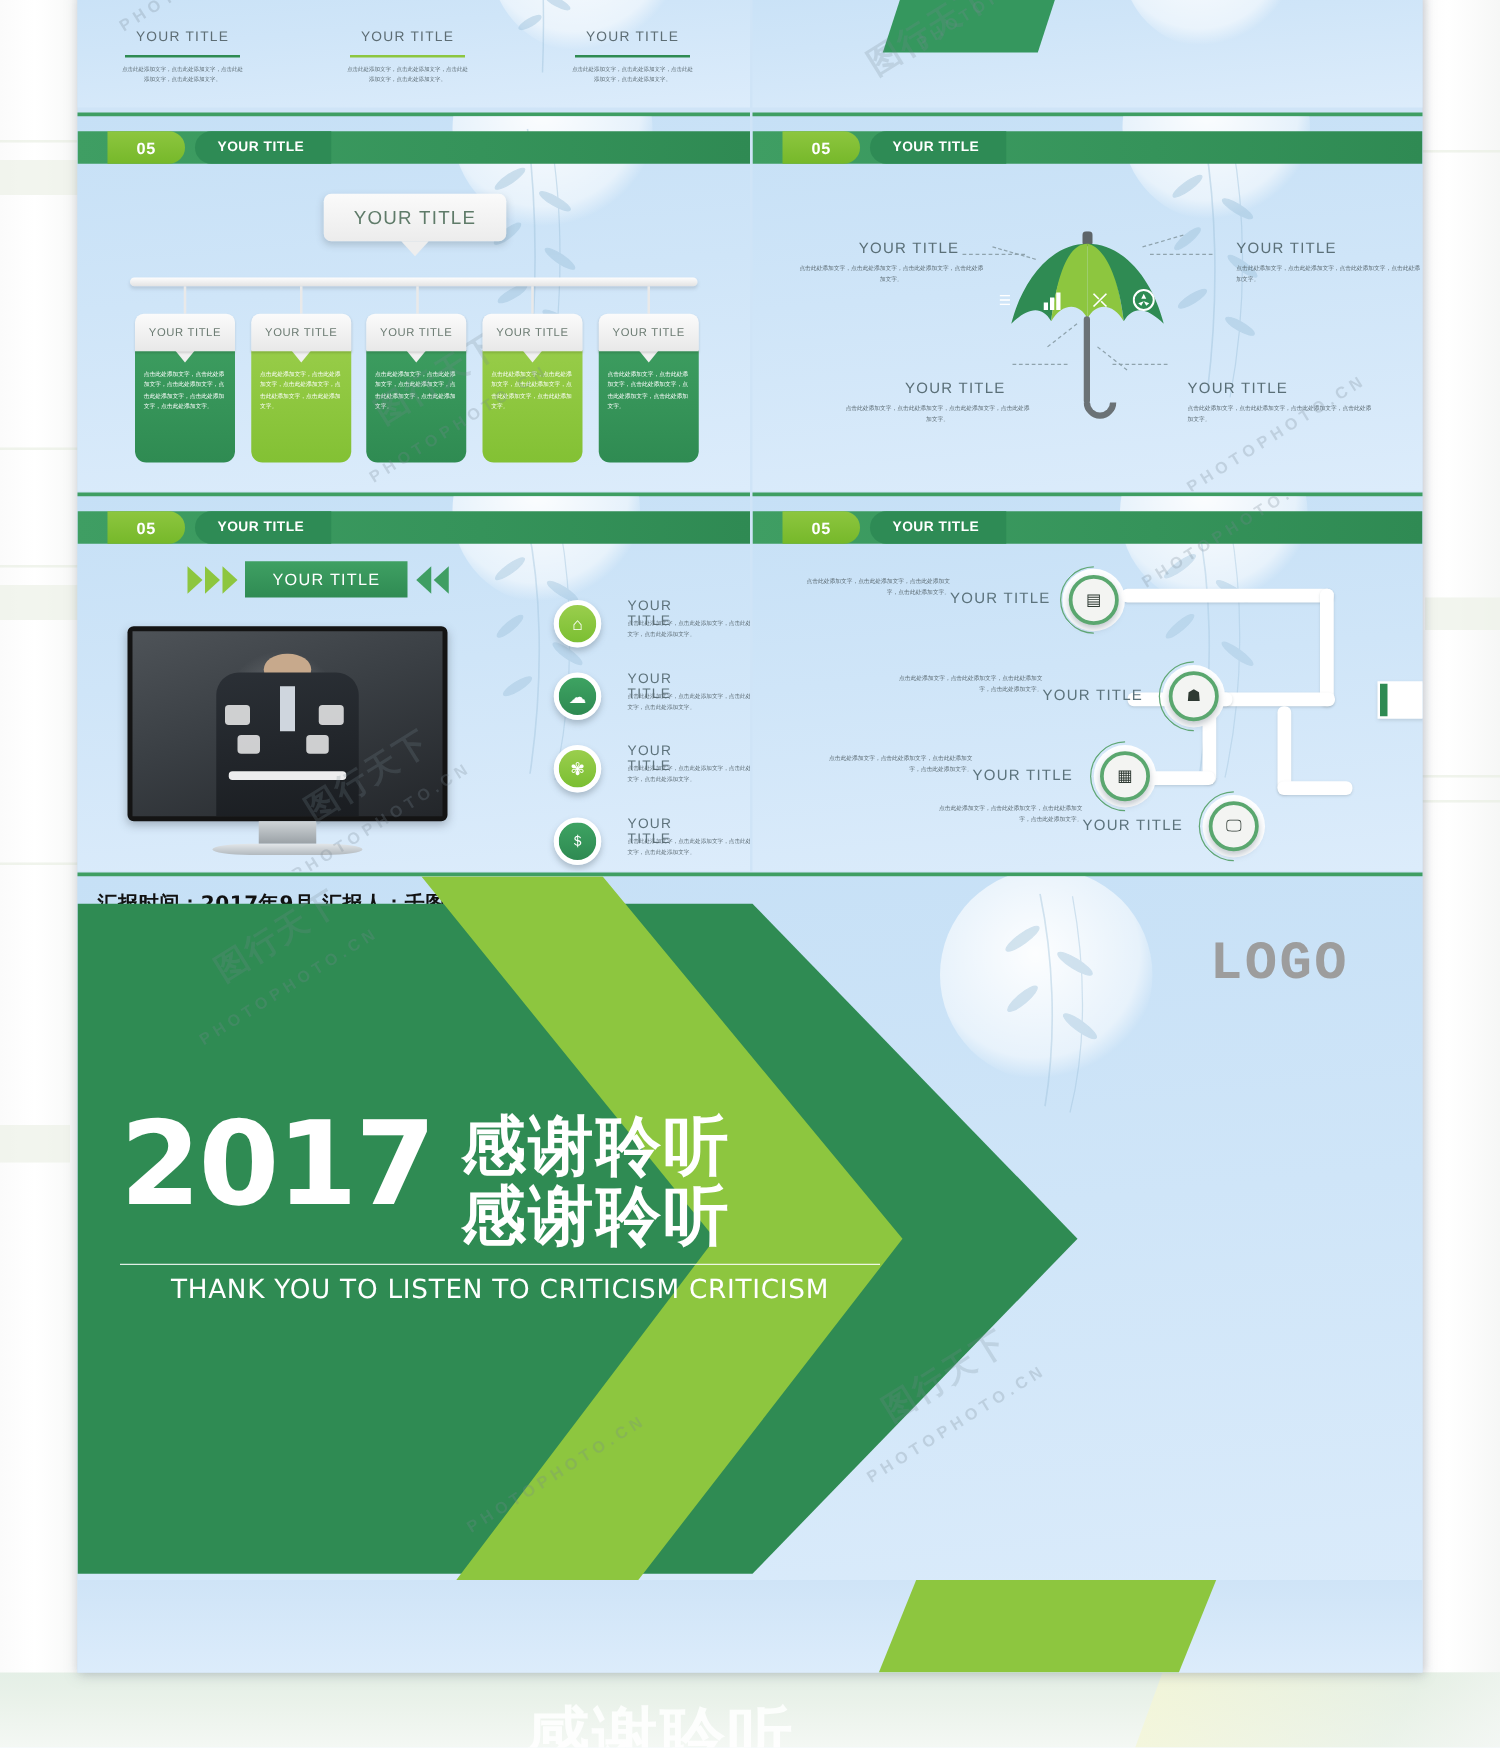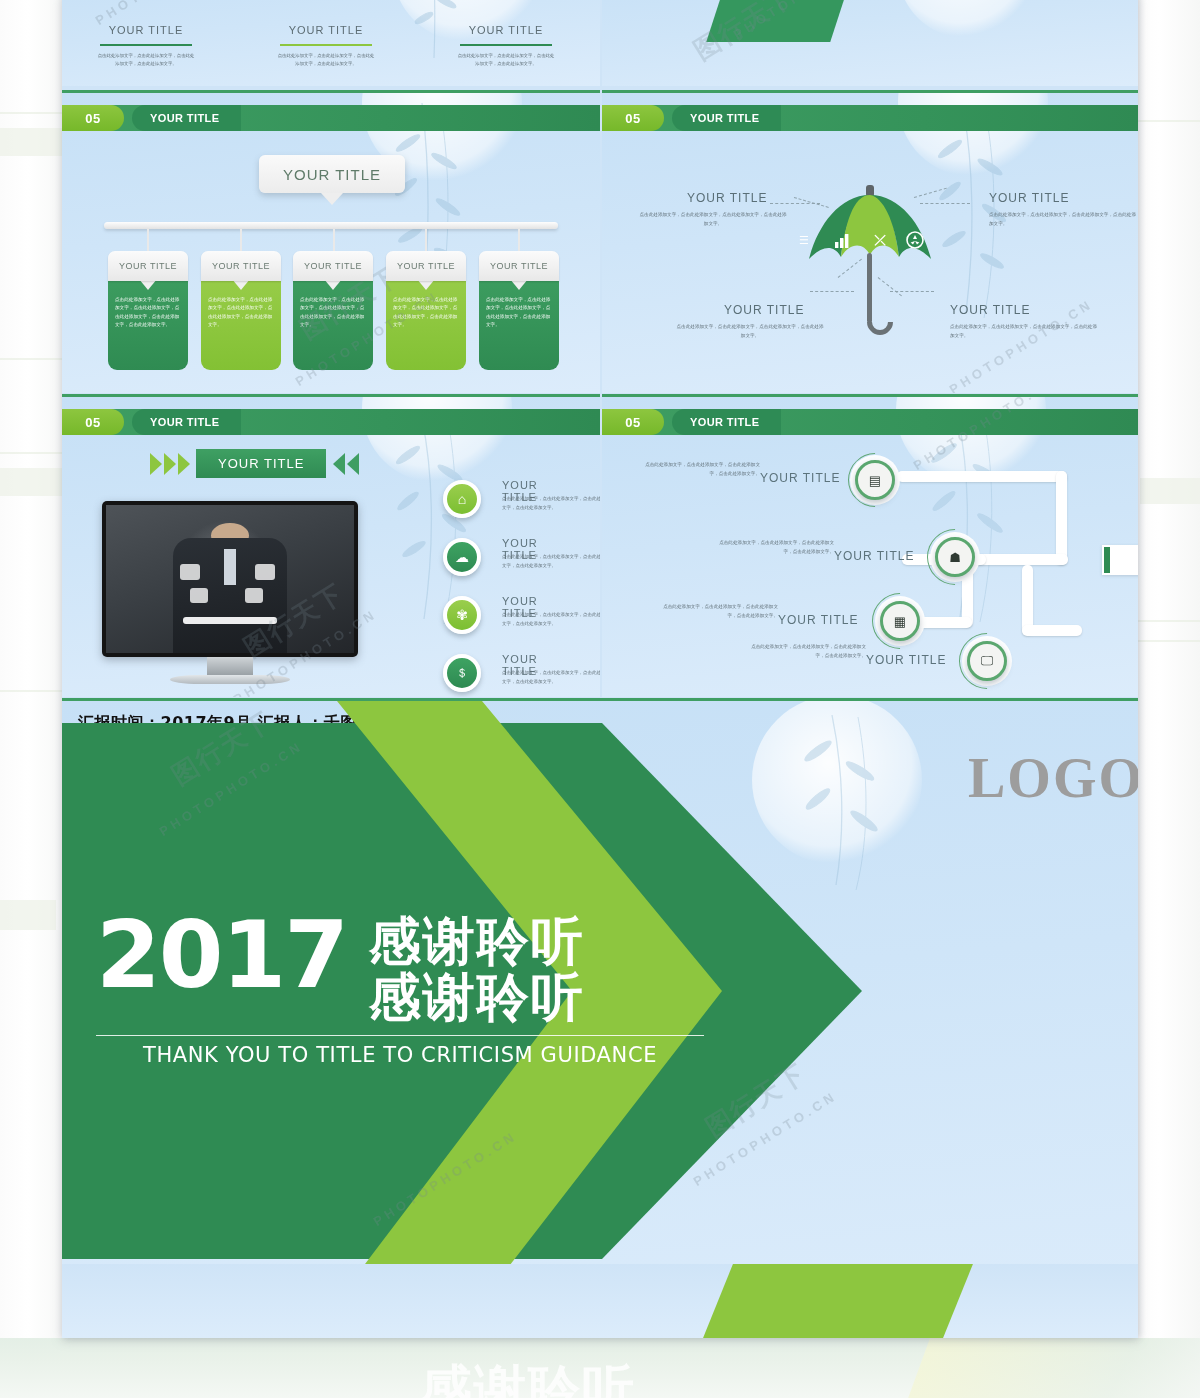--- a/index.html
+++ b/index.html
@@ -49,21 +49,21 @@
 
   
   .moon {
     position:absolute; border-radius:50%;
     background: radial-gradient(circle at 45% 40%, rgba(255,255,255,.95), rgba(255,255,255,.55) 60%, rgba(255,255,255,0) 72%);
     pointer-events:none;
   }
   .willow { position:absolute; pointer-events:none; opacity:.55; }
 
   
-  .titlebar { position:absolute; left:0; right:0; height:26px; display:flex; align-items:center; }
+  .titlebar { position:absolute; left:0; right:0; height:26px; display:flex; align-items:center;padding-left:24px; }
   .tb-back {
     position:absolute; left:0; top:0; right:0; height:26px;
     background: linear-gradient(90deg,#3f9e63 0%,#35935a 60%,#2f8a53 100%);
   }
   .tb-num {
     position:relative; z-index:3; width:62px; height:26px;
     background: linear-gradient(180deg,#8dc63f 0%,#76b82a 100%);
     border-radius: 0 13px 13px 0;
     color:#ffffff; font-weight:bold; font-size:13px;
     display:flex; align-items:center; justify-content:center; letter-spacing:.5px;
@@ -212,22 +212,22 @@
   
   #s7 { left:0px; top:704px; width:1076px; height:640px; }
   .meta-line {
     position:absolute; left:16px; top:12px;
     color:#111111; font-size:16px; font-weight:bold;
     font-family:"DejaVu Sans","Liberation Sans",sans-serif;
     letter-spacing:.5px;
   }
   .arrow { position:absolute; }
   .logo-text {
-    position:absolute; color:#9d9d9d; font-size:56px; font-weight:bold;
-    letter-spacing:2px; font-family:Liberation Serif, serif;
+    position:absolute; color:#9d9d9d; font-size:43px; font-weight:bold;
+    letter-spacing:2px; font-family:Liberation Mono, monospace;
   }
   .final-block { position:absolute; }
   .year {
     color:#ffffff; font-weight:bold; font-size:93px; line-height:.92;
     letter-spacing:-2px; font-family:"DejaVu Sans","Liberation Sans",sans-serif;
   }
   .cn-big {
     color:#ffffff; font-weight:bold; font-size:52px; line-height:1.08; letter-spacing:2px;
     font-family:"DejaVu Sans","Liberation Sans",sans-serif;
   }
@@ -603,30 +603,30 @@
       <div class="logo-text" style="left:906px;top:45px;">LOGO</div>
 
       <svg class="arrow" style="left:0px;top:0px;" width="1076" height="640" viewBox="0 0 1076 640">
         <path d="M0 22 L0 545 L540 545 L540 556 L0 556 L0 640 L 0 640 Z" fill="none"></path>
 
         <path d="M-30 22 L540 22 L800 290 L540 558 L-30 558 Z" fill="#2f8b53"></path>
 
         <path d="M275 0 L420 0 L660 290 L420 600 L275 600 L510 290 Z" fill="#8dc63f"></path>
       </svg>
 
-      <div class="final-block" style="left:34px;top:212px;width:620px;">
+      <div class="final-block" style="left:34px;top:188px;width:620px;">
         <div style="display:flex;align-items:flex-start;gap:22px;">
           <div class="year">2017</div>
           <div>
             <div class="cn-big">感谢聆听</div>
             <div class="cn-big">感谢聆听</div>
           </div>
         </div>
         <div class="rule-white" style="margin-top:10px;width:608px;"></div>
-        <div class="en-sub" style="margin-top:7px;text-align:center;width:608px;">THANK YOU TO TITLE TO CRITICISM GUIDANCE</div>
+        <div class="en-sub" style="margin-top:7px;text-align:center;width:608px;">THANK YOU TO LISTEN TO CRITICISM CRITICISM</div>
       </div>
 
       <div class="footer-band">
         <div class="footer-diag"></div>
       </div>
 
       <div class="wm" style="left:86px;top:80px;">PHOTOPHOTO.CN</div>
       <div class="wm-big" style="left:104px;top:30px;">图行天下</div>
       <div class="wm" style="left:620px;top:430px;">PHOTOPHOTO.CN</div>
       <div class="wm-big" style="left:638px;top:382px;">图行天下</div>

